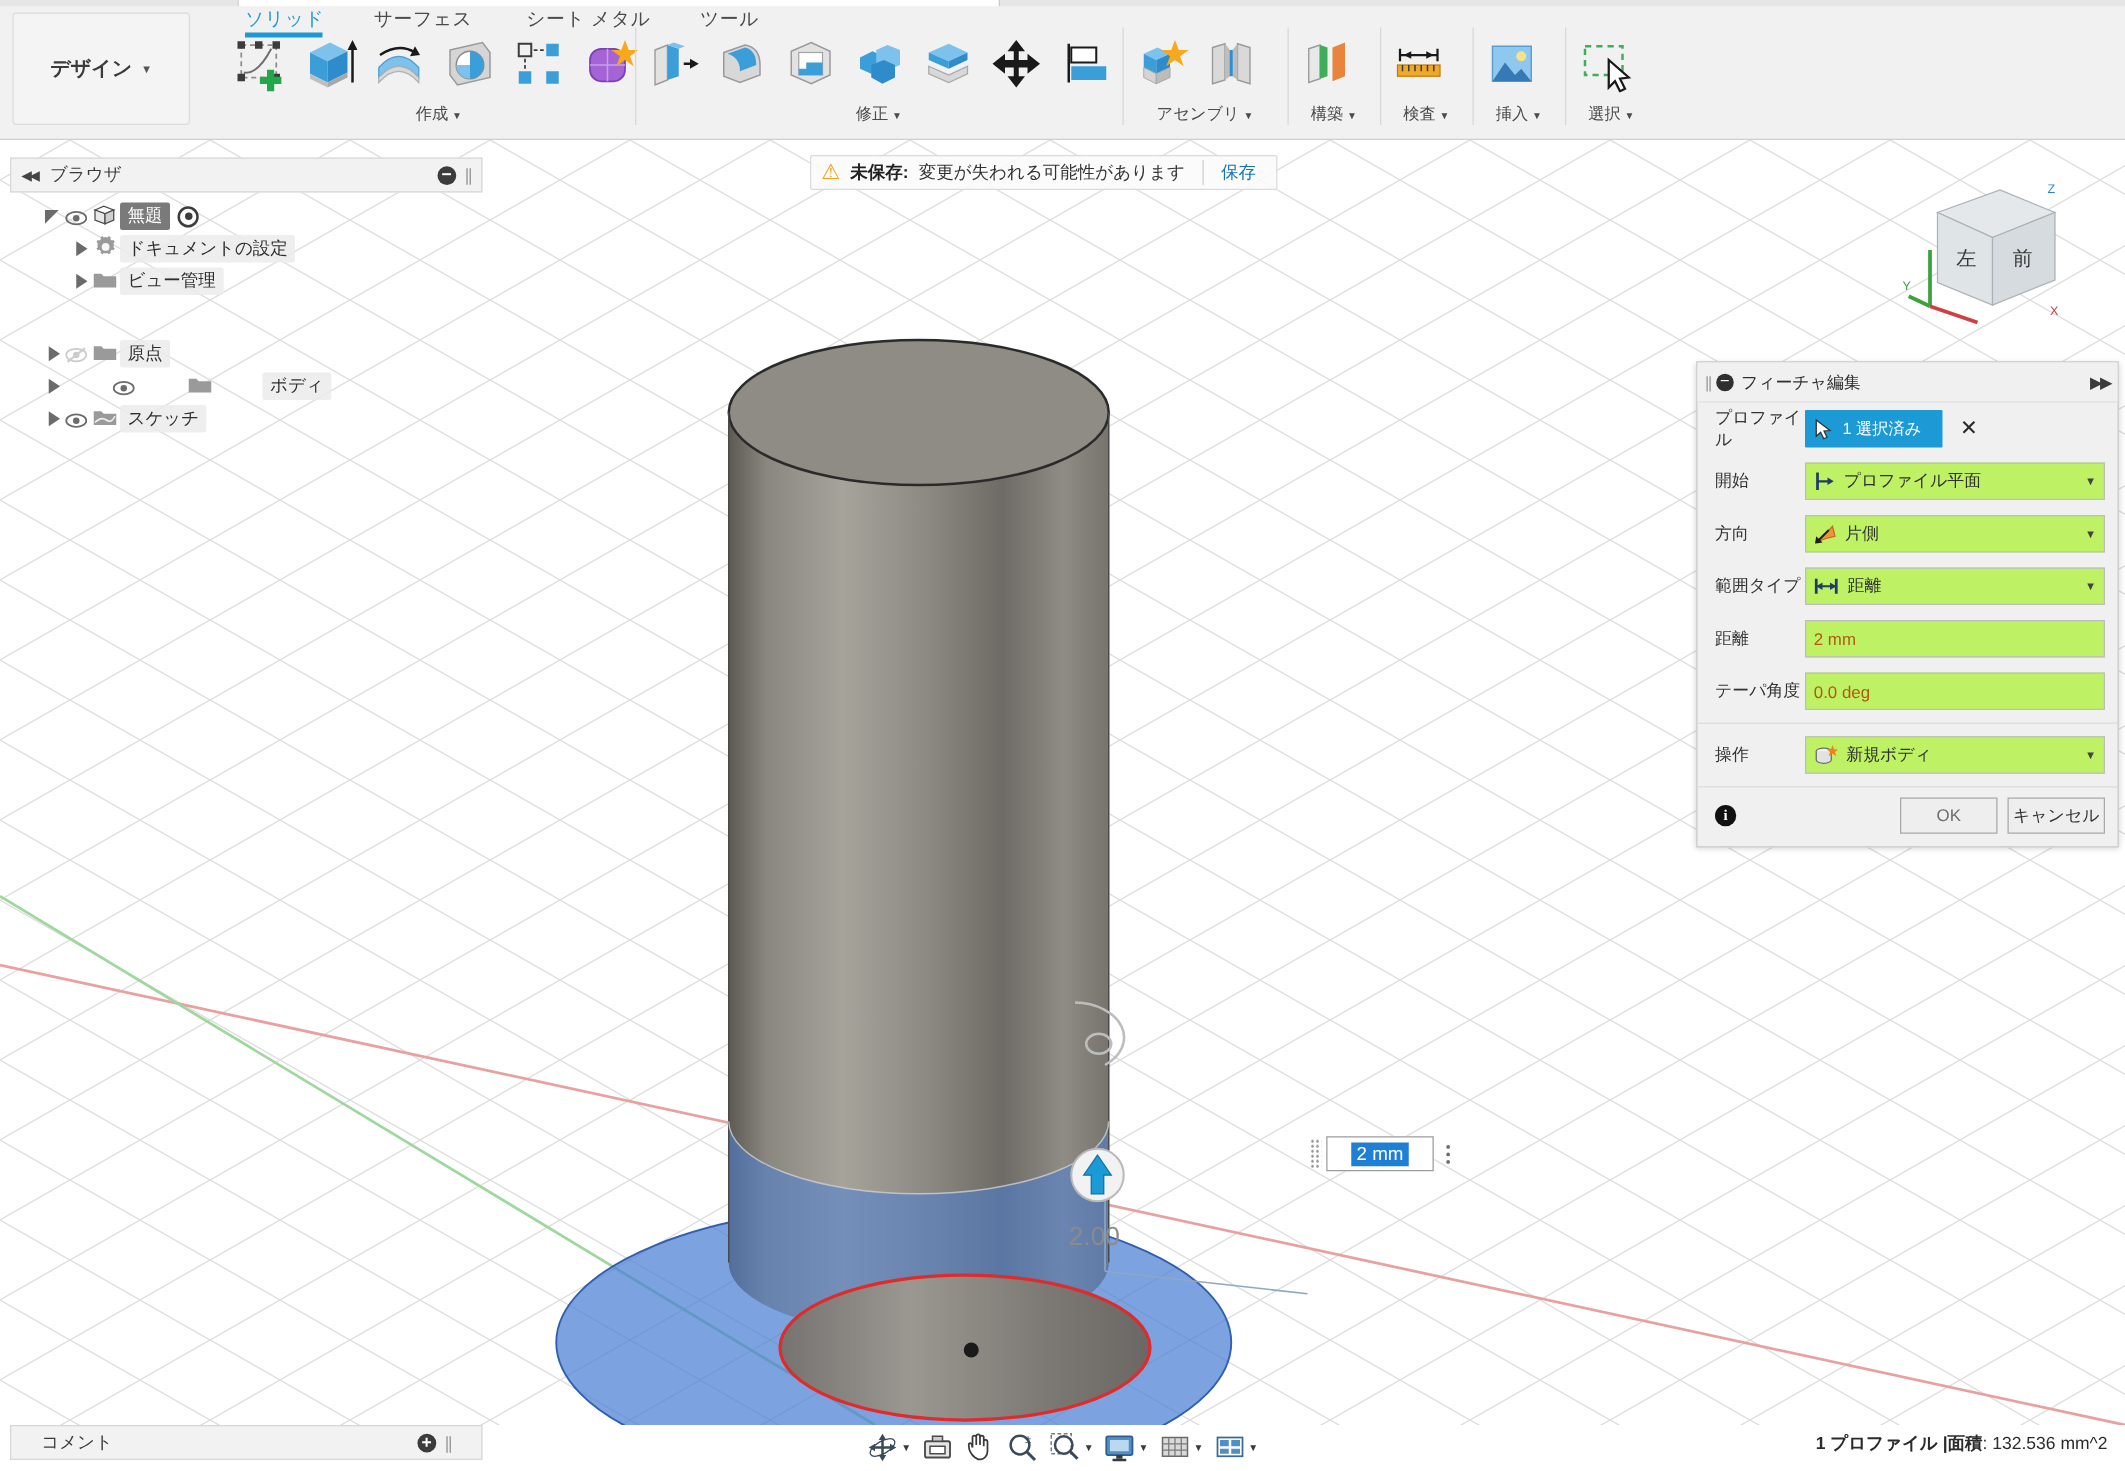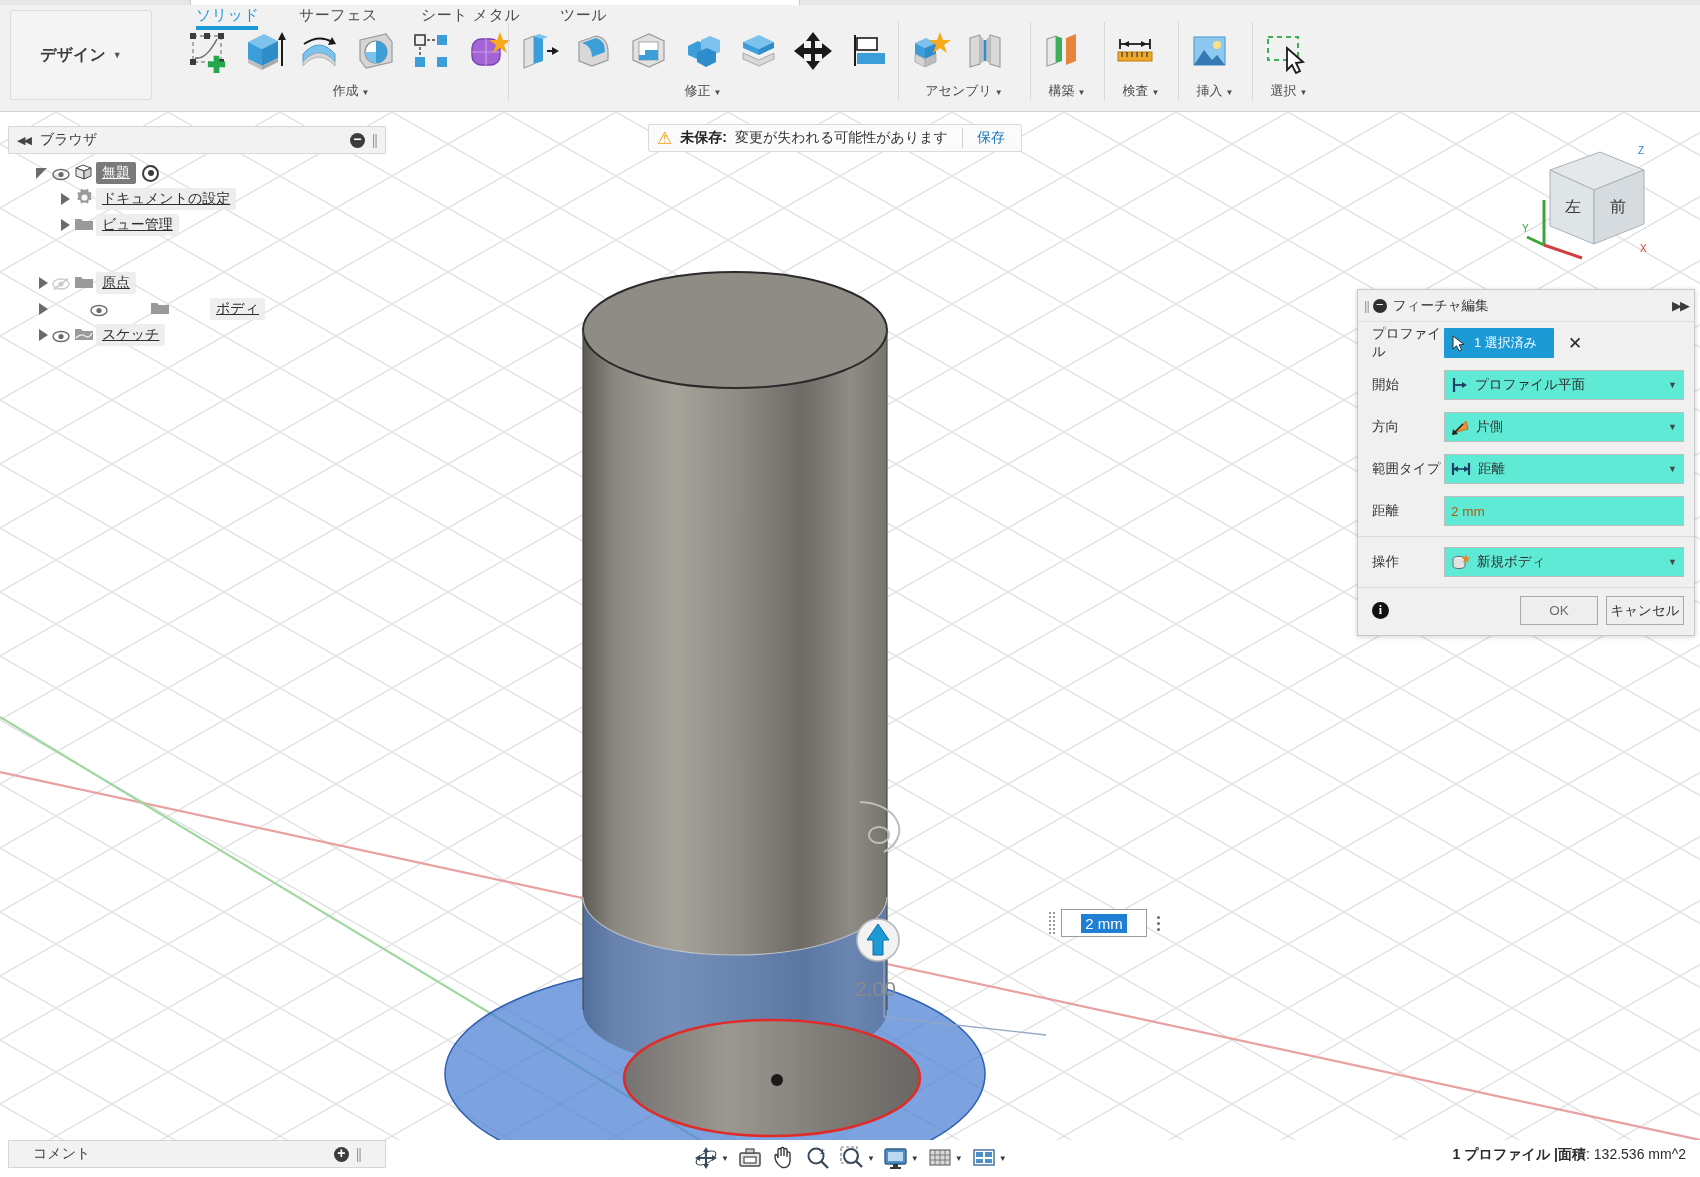--- a/index.html
+++ b/index.html
@@ -91,21 +91,21 @@
   }
   .tri.open::after {
     border: none; left: 0px; top: 2px;
     width: 0; height: 0;
     border-left: 11px solid #6b6b6b;
     border-bottom: 11px solid transparent;
   }
   .eye { width: 22px; flex: 0 0 22px; text-align: center; cursor: pointer; }
   .eye svg { vertical-align: middle; }
   .ficon { width: 24px; flex: 0 0 24px; text-align: center; }
-  .tlabel { background: rgba(235,235,235,.85); padding: 2px 6px; border-radius: 2px; text-decoration: underline; }
+  .tlabel { background: rgba(235,235,235,.85); padding: 2px 6px; border-radius: 2px; }
   .tnode.selected .tlabel { background: #7a7a7a; color: #fff; }
   .radio-dot {
     width: 17px; height: 17px; border-radius: 50%; border: 2px solid #3c3c3c;
     margin-left: 6px; position: relative; flex: 0 0 17px; cursor: pointer;
   }
   .radio-dot::after {
     content:""; position:absolute; left:3.5px; top:3.5px; width:6px; height:6px;
     border-radius:50%; background:#3c3c3c;
   }
 
@@ -148,21 +148,21 @@
   #dialog-title .dminus {
     width: 14px; height: 14px; border-radius: 50%; background: #2f2f2f; color: #fff;
     text-align: center; font-size: 13px; line-height: 12px; margin-right: 6px; cursor: pointer;
   }
   #dialog-title .dname { flex: 1; }
   #dialog-title .dexpand { color: #3b3b3b; font-size: 13px; letter-spacing: -2px; cursor: pointer; }
 
   .drow { display: flex; align-items: center; min-height: 42px; padding: 0 10px 0 14px; }
   .drow .dlbl { width: 72px; flex: 0 0 72px; font-size: 13.5px; color: #333; }
   .dfield {
-    flex: 1; height: 30px; background: #5eead4; border: 1px solid #bdbdbd;
+    flex: 1; height: 30px; background: #bef264; border: 1px solid #bdbdbd;
     display: flex; align-items: center; padding: 0 6px; gap: 7px; cursor: pointer;
   }
   .dfield .dftext { flex: 1; font-size: 13.5px; }
   .dfield.value .dftext { color: #b05a10; }
   .dcaret { font-size: 9px; color: #444; }
   .typebtn {
     width: 34px; height: 30px; display: flex; align-items: center; justify-content: center;
     cursor: pointer; border-radius: 2px; margin-right: 6px;
   }
   .typebtn.sel { background: #1c9ad6; }
@@ -742,20 +742,26 @@
       </span>
     </div>
 
     <div class="drow">
       <span class="dlbl">距離</span>
       <span class="dfield value">
         <span class="dftext">2 mm</span>
       </span>
     </div>
 
+    <div class="drow">
+      <span class="dlbl">テーパ角度</span>
+      <span class="dfield value">
+        <span class="dftext">0.0 deg</span>
+      </span>
+    </div>
 
     <div class="dsep"></div>
 
     <div class="drow">
       <span class="dlbl">操作</span>
       <span class="dfield">
         <svg width="19" height="17" viewBox="0 0 19 17">
             <ellipse cx="8" cy="5" rx="6" ry="2.6" fill="#f2f2f2" stroke="#6a6a6a" stroke-width="1"></ellipse>
             <path d="M2 5 v7 a6 2.6 0 0 0 12 0 v-7" fill="#e2e2e2" stroke="#6a6a6a" stroke-width="1"></path>
             <polygon points="15,0 16.2,3.4 19.7,3.4 16.9,5.5 18,9 15,6.8 12,9 13.1,5.5 10.3,3.4 13.8,3.4" fill="#f0801c"></polygon>

